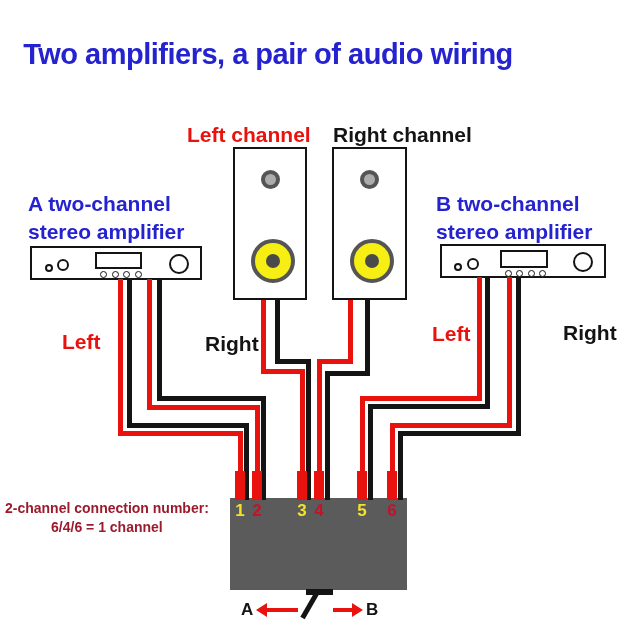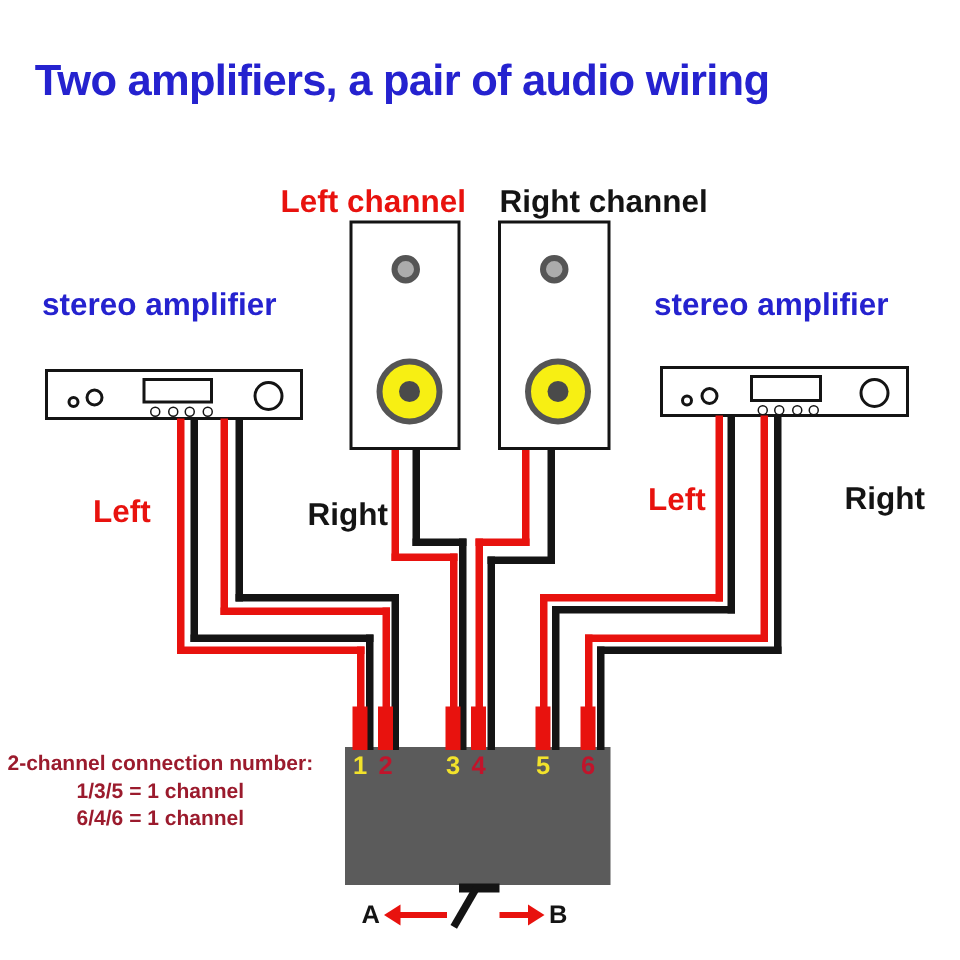--- a/index.html
+++ b/index.html
@@ -68,23 +68,25 @@
 <body>
 
 <div class="canvas">
 
   <div class="title">Two amplifiers, a pair of audio wiring</div>
 
   <div class="ch-label left-ch">Left channel</div>
   <div class="ch-label right-ch">Right channel</div>
 
   <div class="amp-label amp-label-a">
+    <div>A two-channel</div>
     <div>stereo amplifier</div>
   </div>
   <div class="amp-label amp-label-b">
+    <div>B two-channel</div>
     <div>stereo amplifier</div>
   </div>
 
   <div class="speaker spk-left">
     <div class="tweeter"></div>
     <div class="woofer">
         <div class="dustcap"></div>
       </div>
   </div>
   <div class="speaker spk-right">
@@ -118,21 +120,20 @@
 
   <div class="lr-label lr-red a-left">Left</div>
   <div class="lr-label lr-black a-right">Right</div>
   <div class="lr-label lr-red b-left">Left</div>
   <div class="lr-label lr-black b-right">Right</div>
 
   <div class="switchbox"></div>
 
   <div class="notes">
     <div>2-channel connection number:</div>
-    <div>1/3/5 = 1 channel</div>
     <div>6/4/6 = 1 channel</div>
   </div>
 
   <div class="wires-layer">
       <div class="seg" style="left: 118px; top: 279px; width: 5px; height: 157px; background: rgb(232, 18, 14);"></div>
       <div class="seg" style="left: 118px; top: 431px; width: 125px; height: 5px; background: rgb(232, 18, 14);"></div>
       <div class="seg" style="left: 238px; top: 431px; width: 5px; height: 41px; background: rgb(232, 18, 14);"></div>
       <div class="seg" style="left: 127px; top: 279px; width: 5px; height: 149px; background: rgb(20, 20, 20);"></div>
       <div class="seg" style="left: 127px; top: 423px; width: 122px; height: 5px; background: rgb(20, 20, 20);"></div>
       <div class="seg" style="left: 244px; top: 423px; width: 5px; height: 77px; background: rgb(20, 20, 20);"></div>

